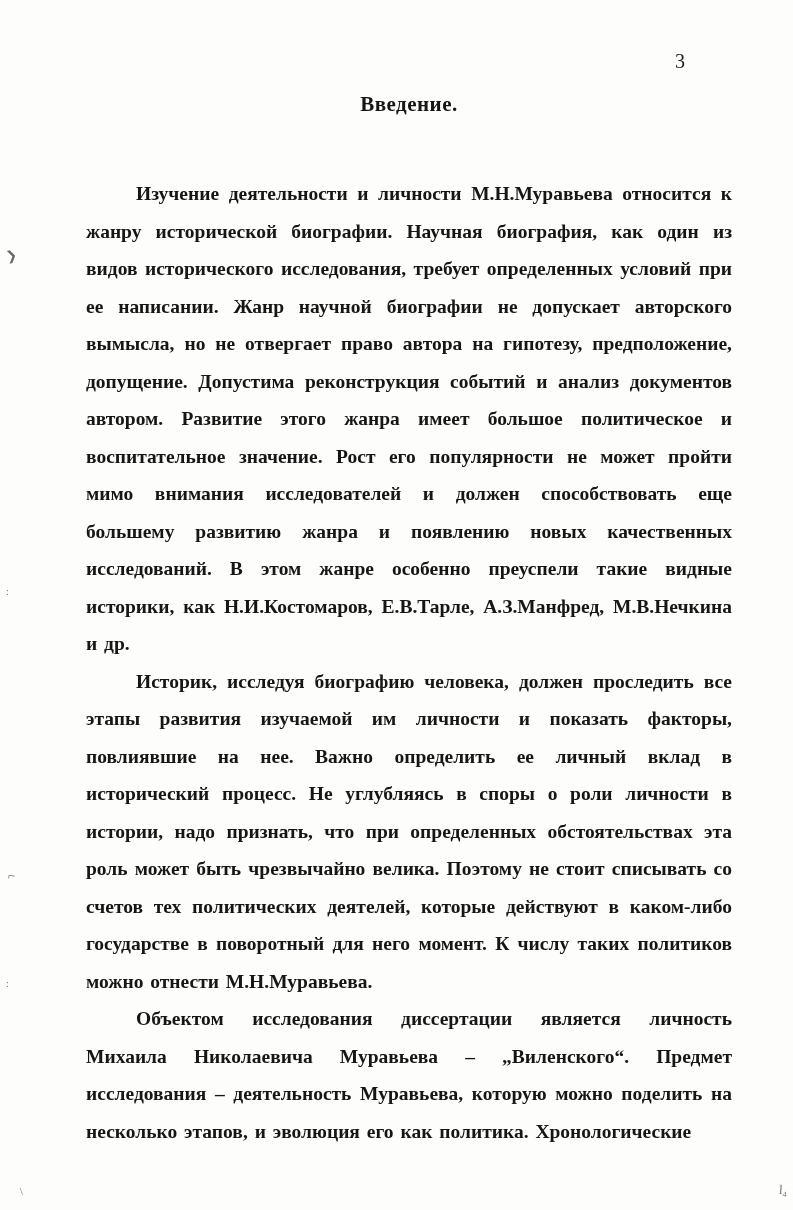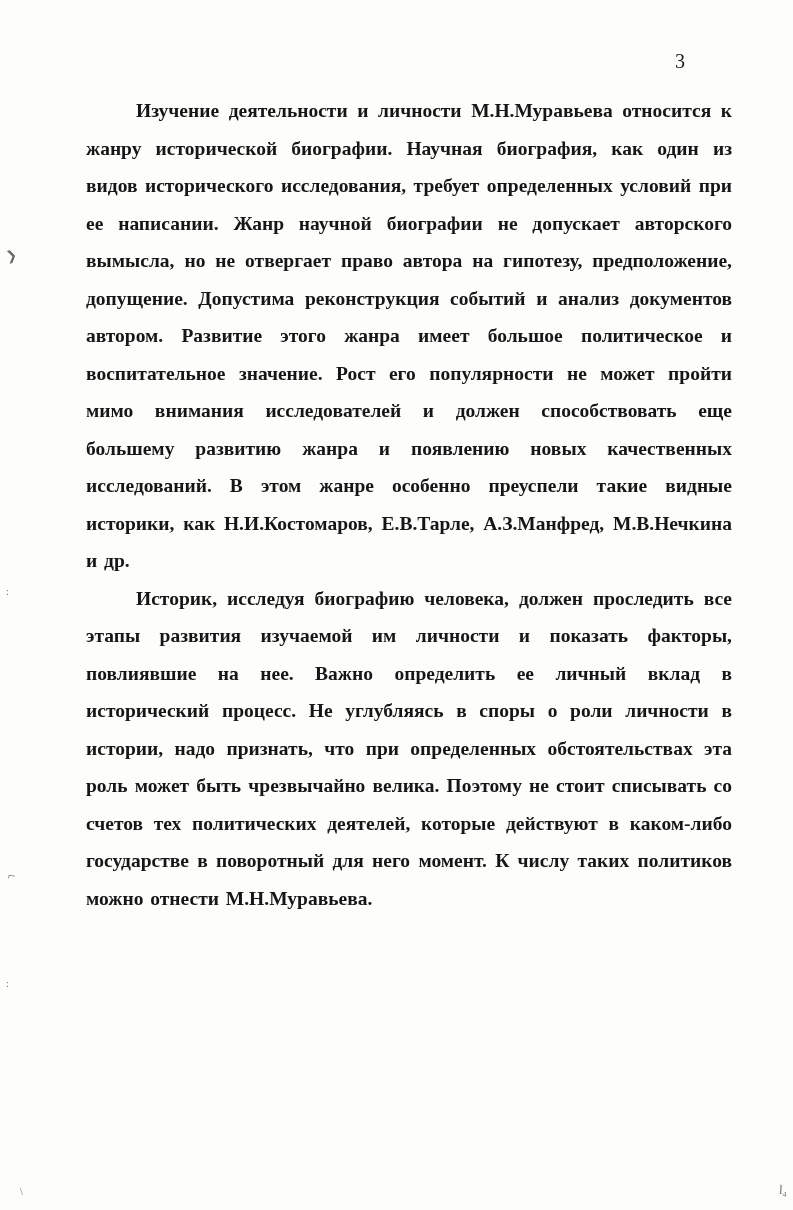--- a/index.html
+++ b/index.html
@@ -62,25 +62,27 @@
   .a6 { top: 586px; left: 6px; font-size: 10px; }
 </style>
 </head>
 <body>
 
 <div class="page">
 
   <div class="page-number">3</div>
 
   <div class="content">
+    <h1 class="doc-title">Введение.</h1>
 
     <p class="doc-paragraph">Изучение деятельности и личности М.Н.Муравьева относится к жанру исторической биографии. Научная биография, как один из видов исторического исследования, требует определенных условий при ее написании. Жанр научной биографии не допускает авторского вымысла, но не отвергает право автора на гипотезу, предположение, допущение. Допустима реконструкция событий и анализ документов автором. Развитие этого жанра  имеет большое политическое и воспитательное значение. Рост его популярности не может пройти мимо внимания исследователей и должен способствовать еще большему развитию жанра и появлению новых качественных исследований. В этом жанре особенно преуспели такие видные историки, как Н.И.Костомаров, Е.В.Тарле, А.З.Манфред, М.В.Нечкина и др.</p>
 
     <p class="doc-paragraph">Историк, исследуя биографию  человека, должен проследить все этапы развития изучаемой им личности и  показать факторы, повлиявшие на  нее. Важно определить ее личный вклад в исторический процесс. Не углубляясь в споры о роли личности в истории, надо признать, что при определенных обстоятельствах эта роль может быть чрезвычайно велика. Поэтому не стоит списывать со счетов тех политических деятелей, которые действуют в каком-либо государстве в поворотный  для него момент. К числу таких политиков можно отнести М.Н.Муравьева.</p>
 
+    <p class="doc-paragraph">Объектом исследования диссертации является личность Михаила Николаевича Муравьева – „Виленского“. Предмет исследования – деятельность Муравьева, которую можно поделить на несколько этапов, и эволюция его как политика. Хронологические</p>
   </div>
 
   <span class="artifact a1">❯</span>
   <span class="artifact a2">⌐</span>
   <span class="artifact a3">:</span>
   <span class="artifact a4">l₄</span>
   <span class="artifact a5">\</span>
   <span class="artifact a6">:</span>
 </div>
 

